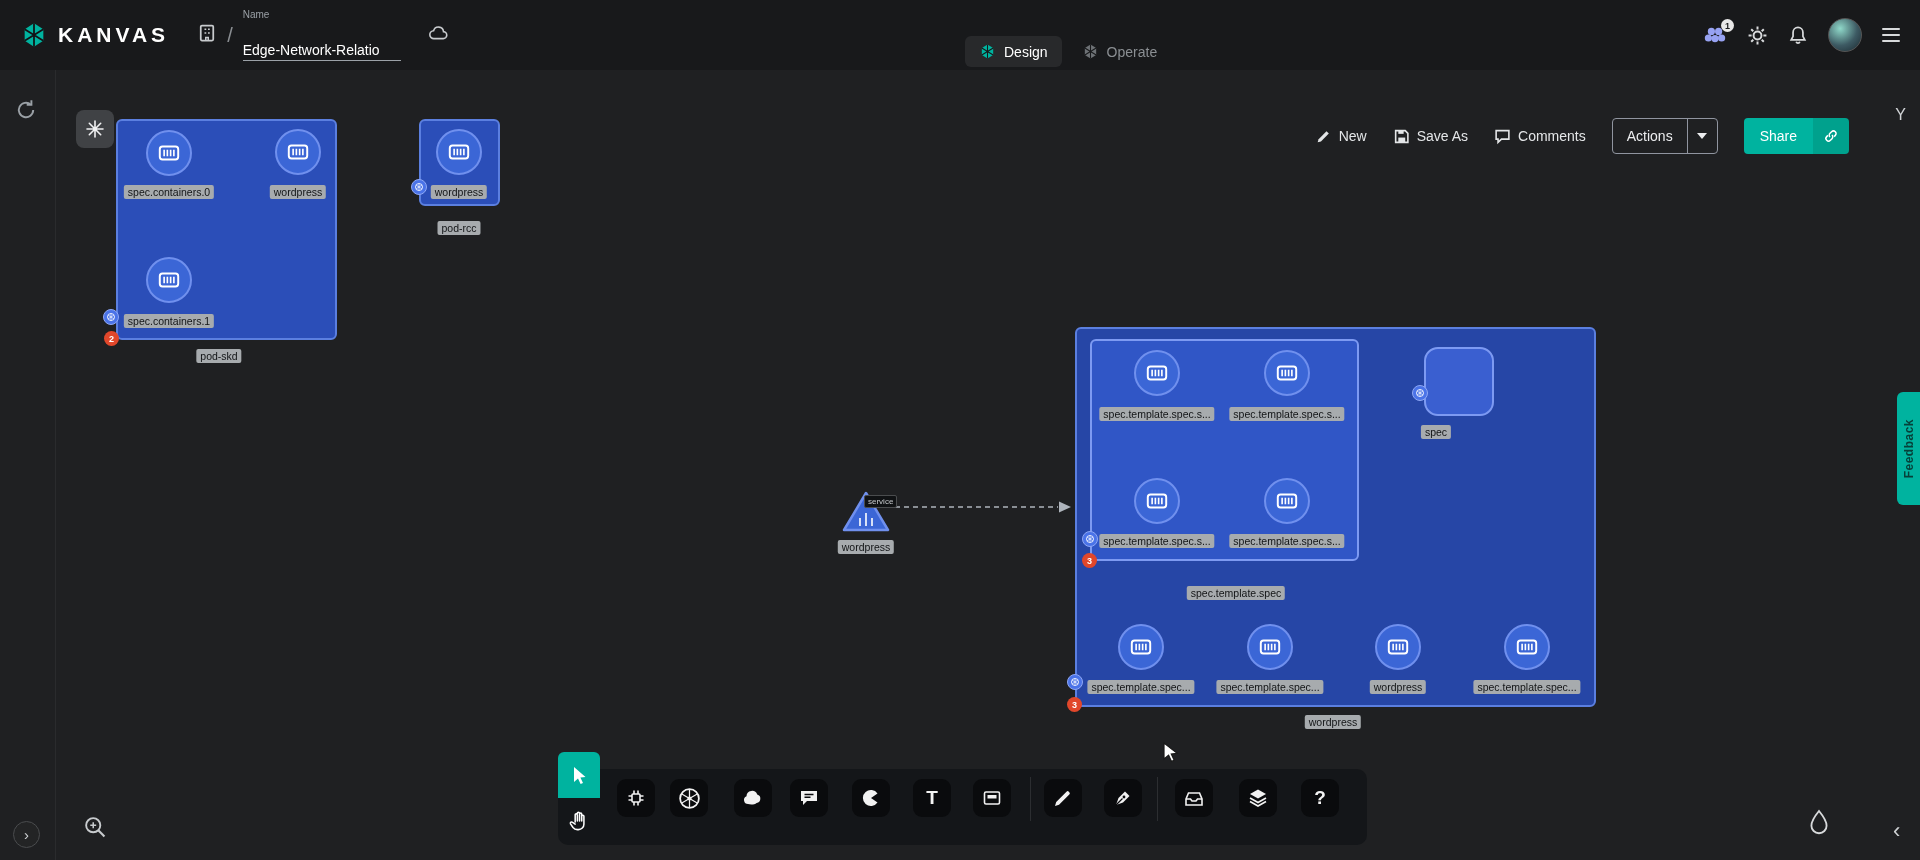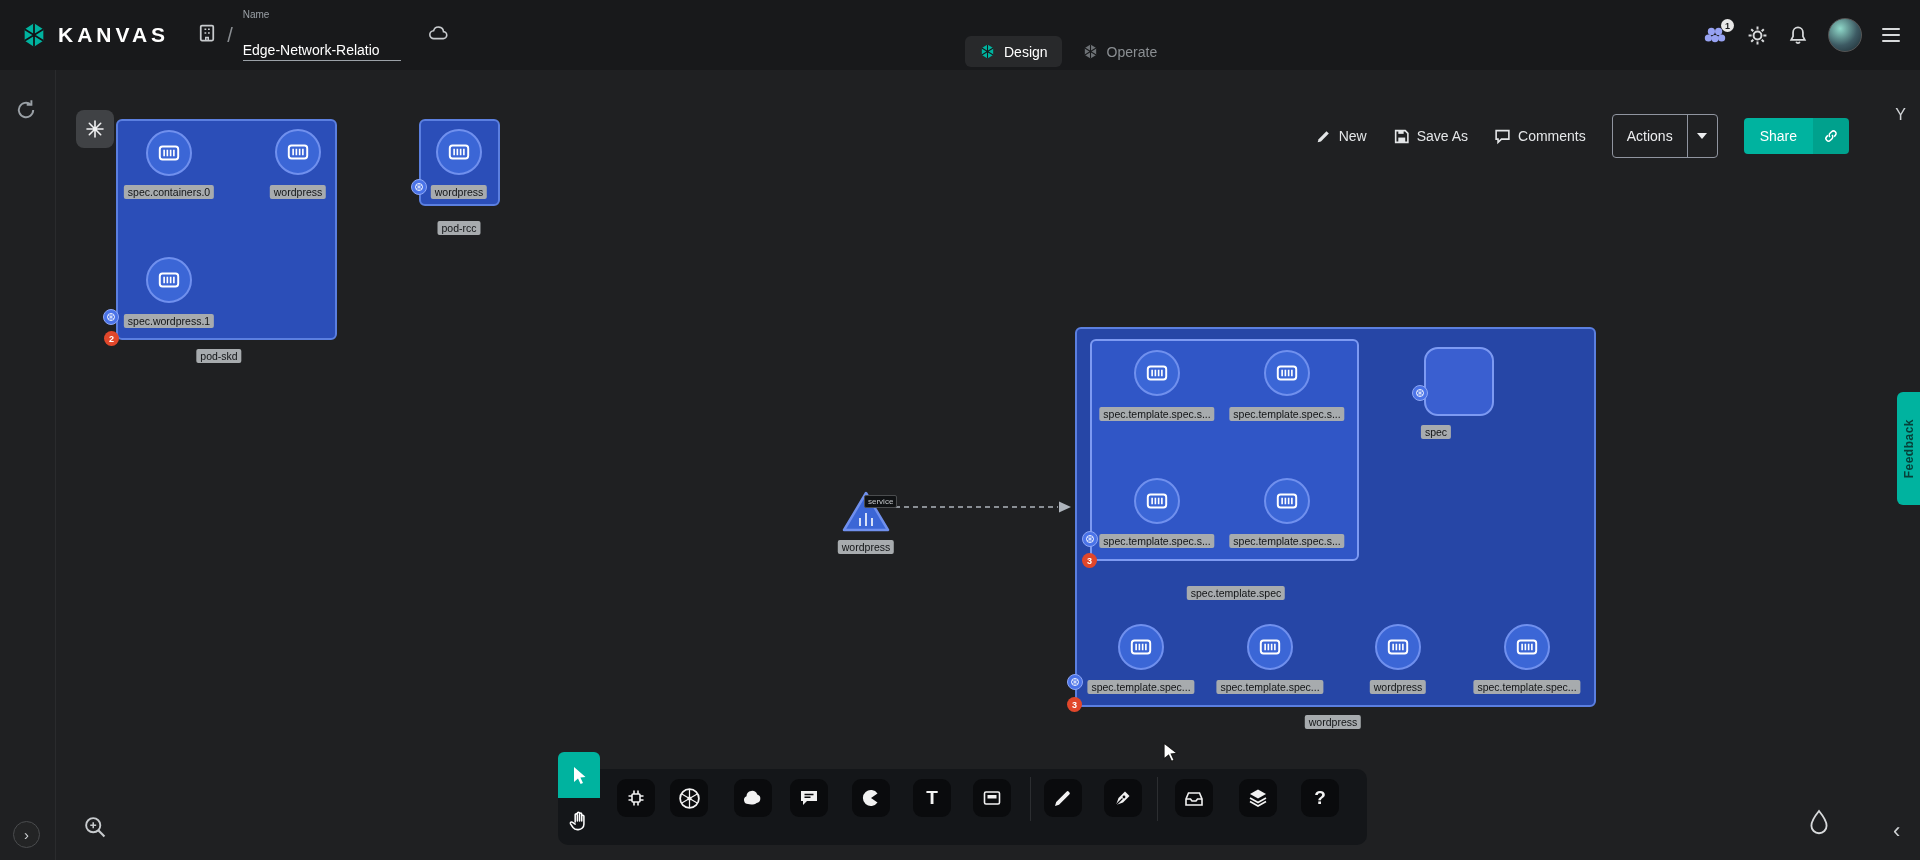--- a/index.html
+++ b/index.html
@@ -57,21 +57,21 @@
     border:1px solid #8FA8F5; display:flex; align-items:center; justify-content:center; z-index:6; }
   .badge-err { position:absolute; width:15px; height:15px; border-radius:50%; background:#E1472B;
     color:#fff; font-size:9px; font-weight:bold; display:flex; align-items:center; justify-content:center; z-index:6; }
 
   .edge-pill { position:absolute; background:#101214; border:1px solid #4A4C4E; color:#C6C9CC;
     font-size:8px; line-height:11px; padding:0 3px; border-radius:2px; z-index:7; }
 
   
   .cv-toolbar { position:absolute; top:48px; right:71px; height:36px; display:flex; align-items:center; gap:26px; }
   .tbtn { display:flex; align-items:center; gap:7px; color:#E4E6E8; font-size:14px; }
-  .actions-btn { display:flex; align-items:center; height:44px; border:1px solid #9095A0;
+  .actions-btn { display:flex; align-items:center; height:36px; border:1px solid #9095A0;
     border-radius:4px; color:#ECEDEF; font-size:14px; }
   .actions-main { padding:0 14px; }
   .actions-caret { width:30px; height:100%; border-left:1px solid #9095A0;
     display:flex; align-items:center; justify-content:center; }
   .caret-down { width:0; height:0; border-left:5px solid transparent; border-right:5px solid transparent;
     border-top:6px solid #ECEDEF; }
   .share-btn { display:flex; height:36px; border-radius:4px; overflow:hidden; }
   .share-main { background:#00B39F; color:#FFFFFF; display:flex; align-items:center; padding:16px 16px; font-size:14px; }
   .share-link { background:#00A18D; width:36px; display:flex; align-items:center; justify-content:center; }
 
@@ -219,21 +219,21 @@
         <path d="M7.5 9v6M10.5 9v6M13.5 9v6M16.5 9v6" stroke="#fff" stroke-width="1.5"></path>
       </svg>
     </div>
     <div class="nlabel" style="left:298px;top:115px;">wordpress</div>
     <div class="node" style="left:146px;top:187px;">
       <svg width="26" height="26" viewBox="0 0 24 24">
         <rect x="3.5" y="6" width="17" height="12" rx="2.5" fill="none" stroke="#fff" stroke-width="1.8"></rect>
         <path d="M7.5 9v6M10.5 9v6M13.5 9v6M16.5 9v6" stroke="#fff" stroke-width="1.5"></path>
       </svg>
     </div>
-    <div class="nlabel" style="left:169px;top:244px;">spec.wordpress.1</div>
+    <div class="nlabel" style="left:169px;top:244px;">spec.containers.1</div>
     <div class="badge-k8s" style="left:103px;top:239px;">
       <svg width="10" height="10" viewBox="0 0 24 24">
           <circle cx="12" cy="12" r="8.5" fill="none" stroke="#fff" stroke-width="2"></circle>
           <path d="M12 4v16M5 7.5l14 9M5 16.5l14-9" stroke="#fff" stroke-width="1.6"></path>
         </svg>
     </div>
     <div class="badge-err" style="left:104px;top:261px;">2</div>
     <div class="nlabel" style="left:219px;top:279px;">pod-skd</div>
 
     <div class="group" style="left:419px;top:49px;width:81px;height:87px;"></div>

